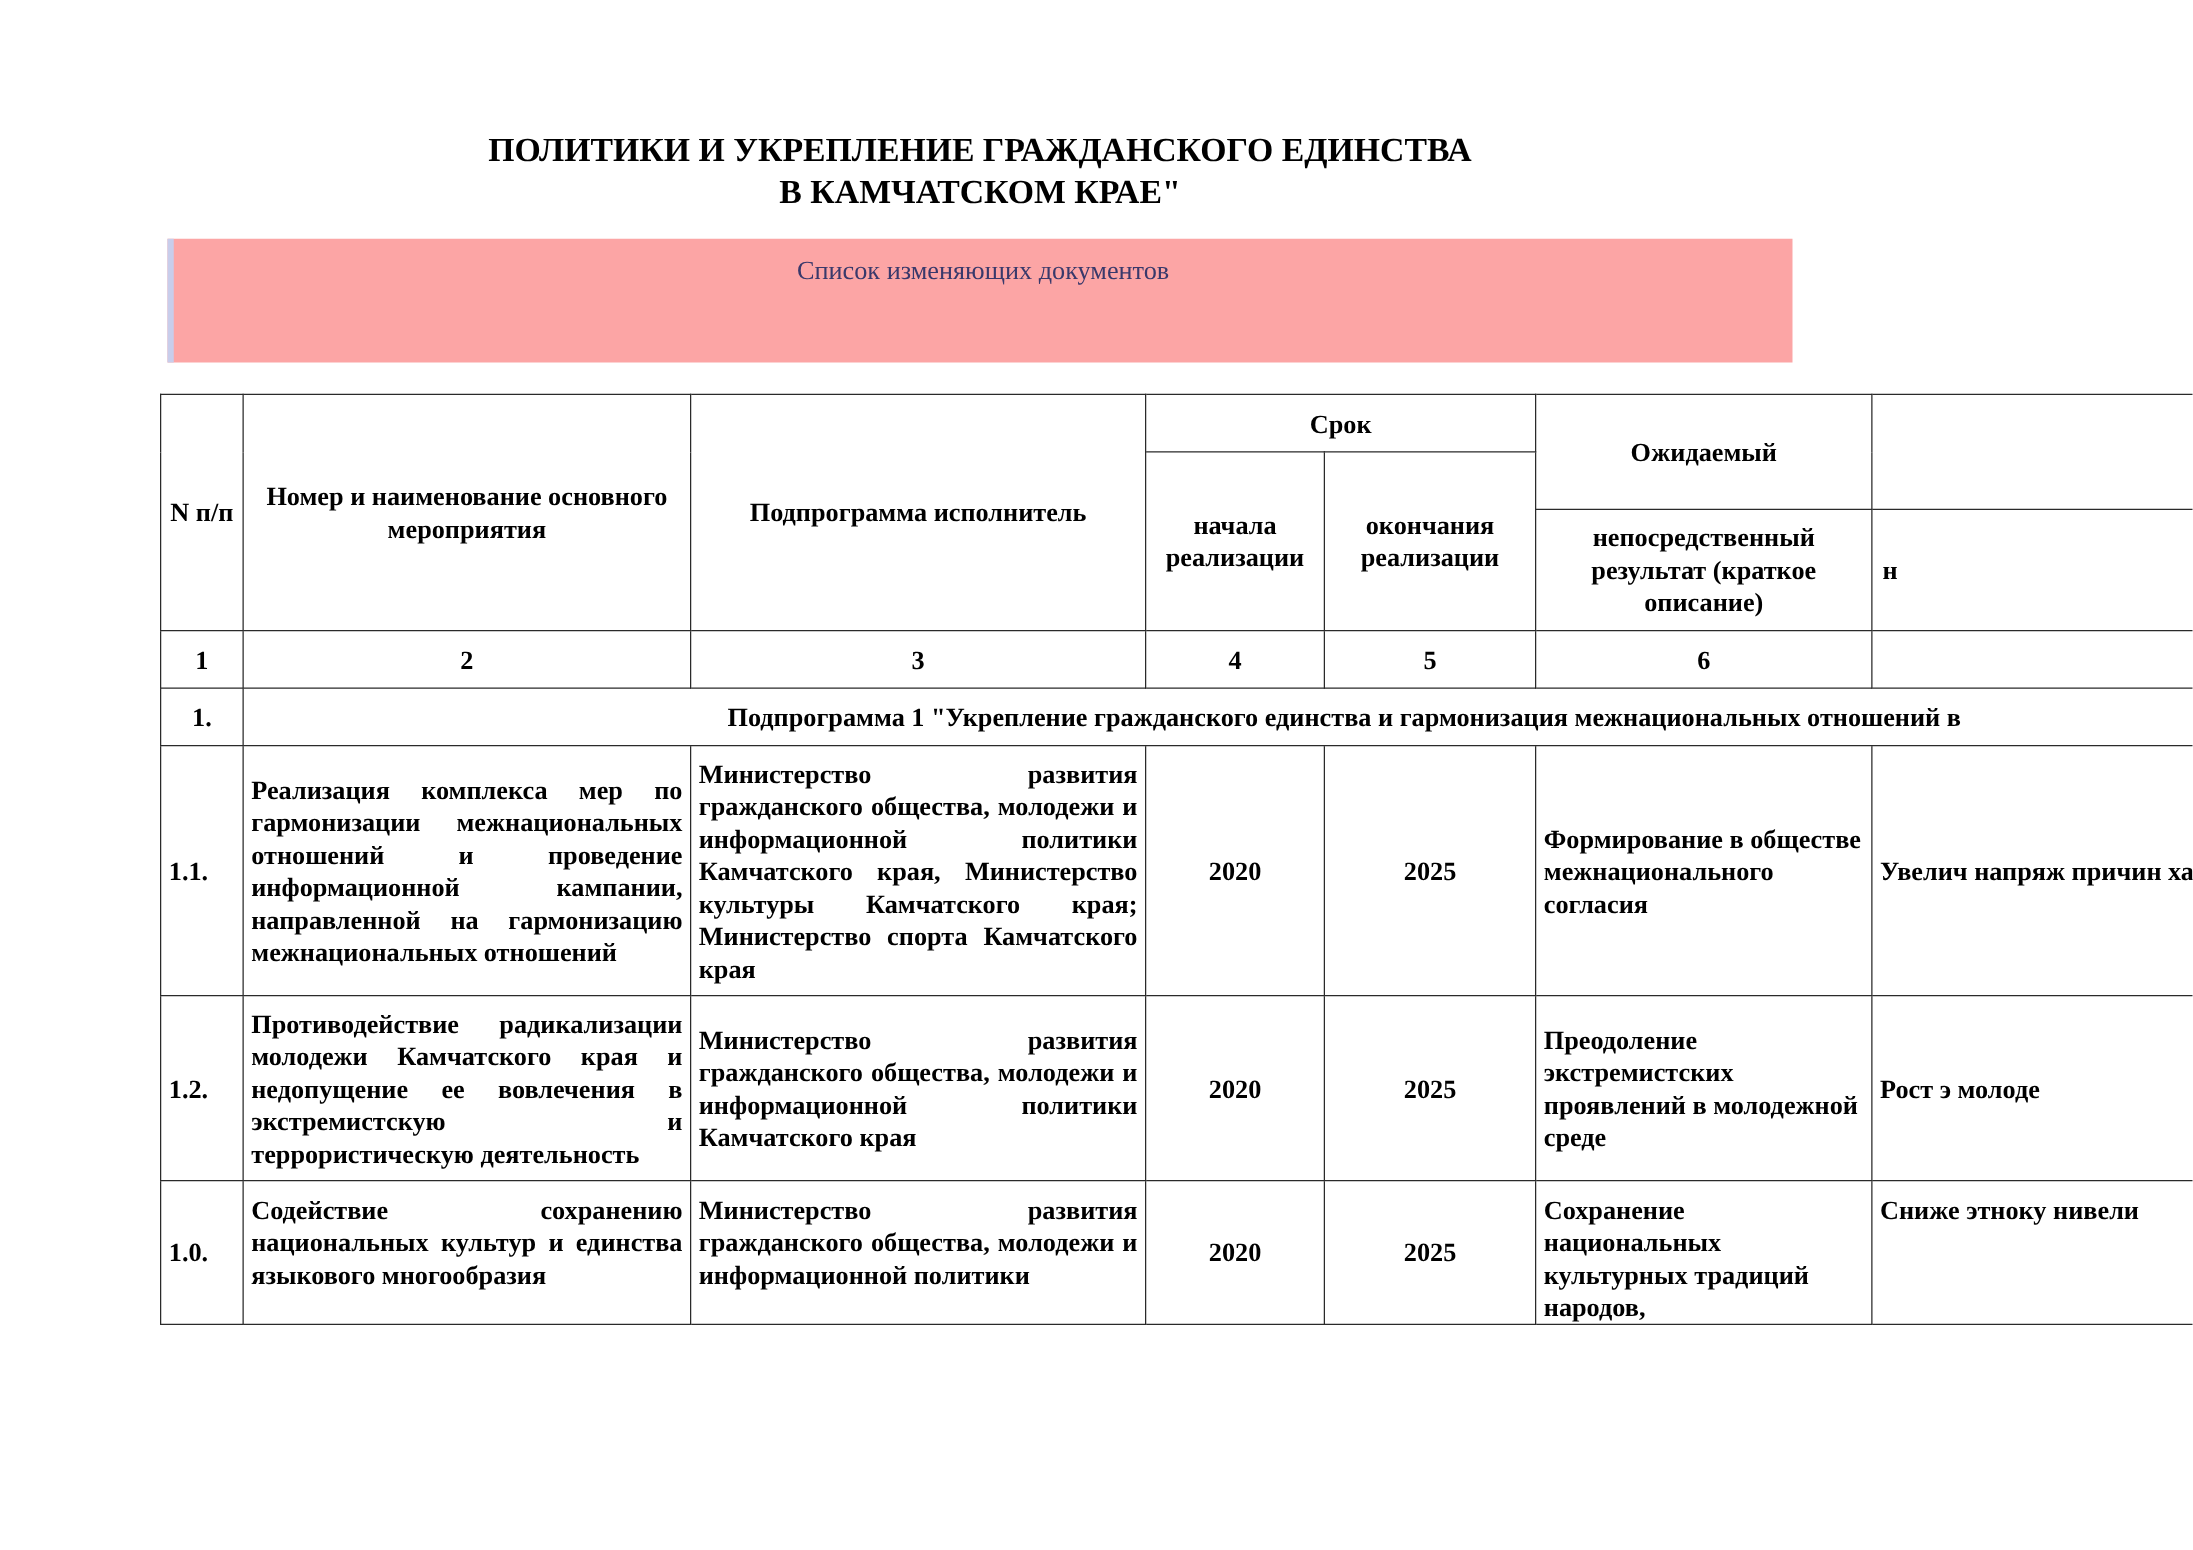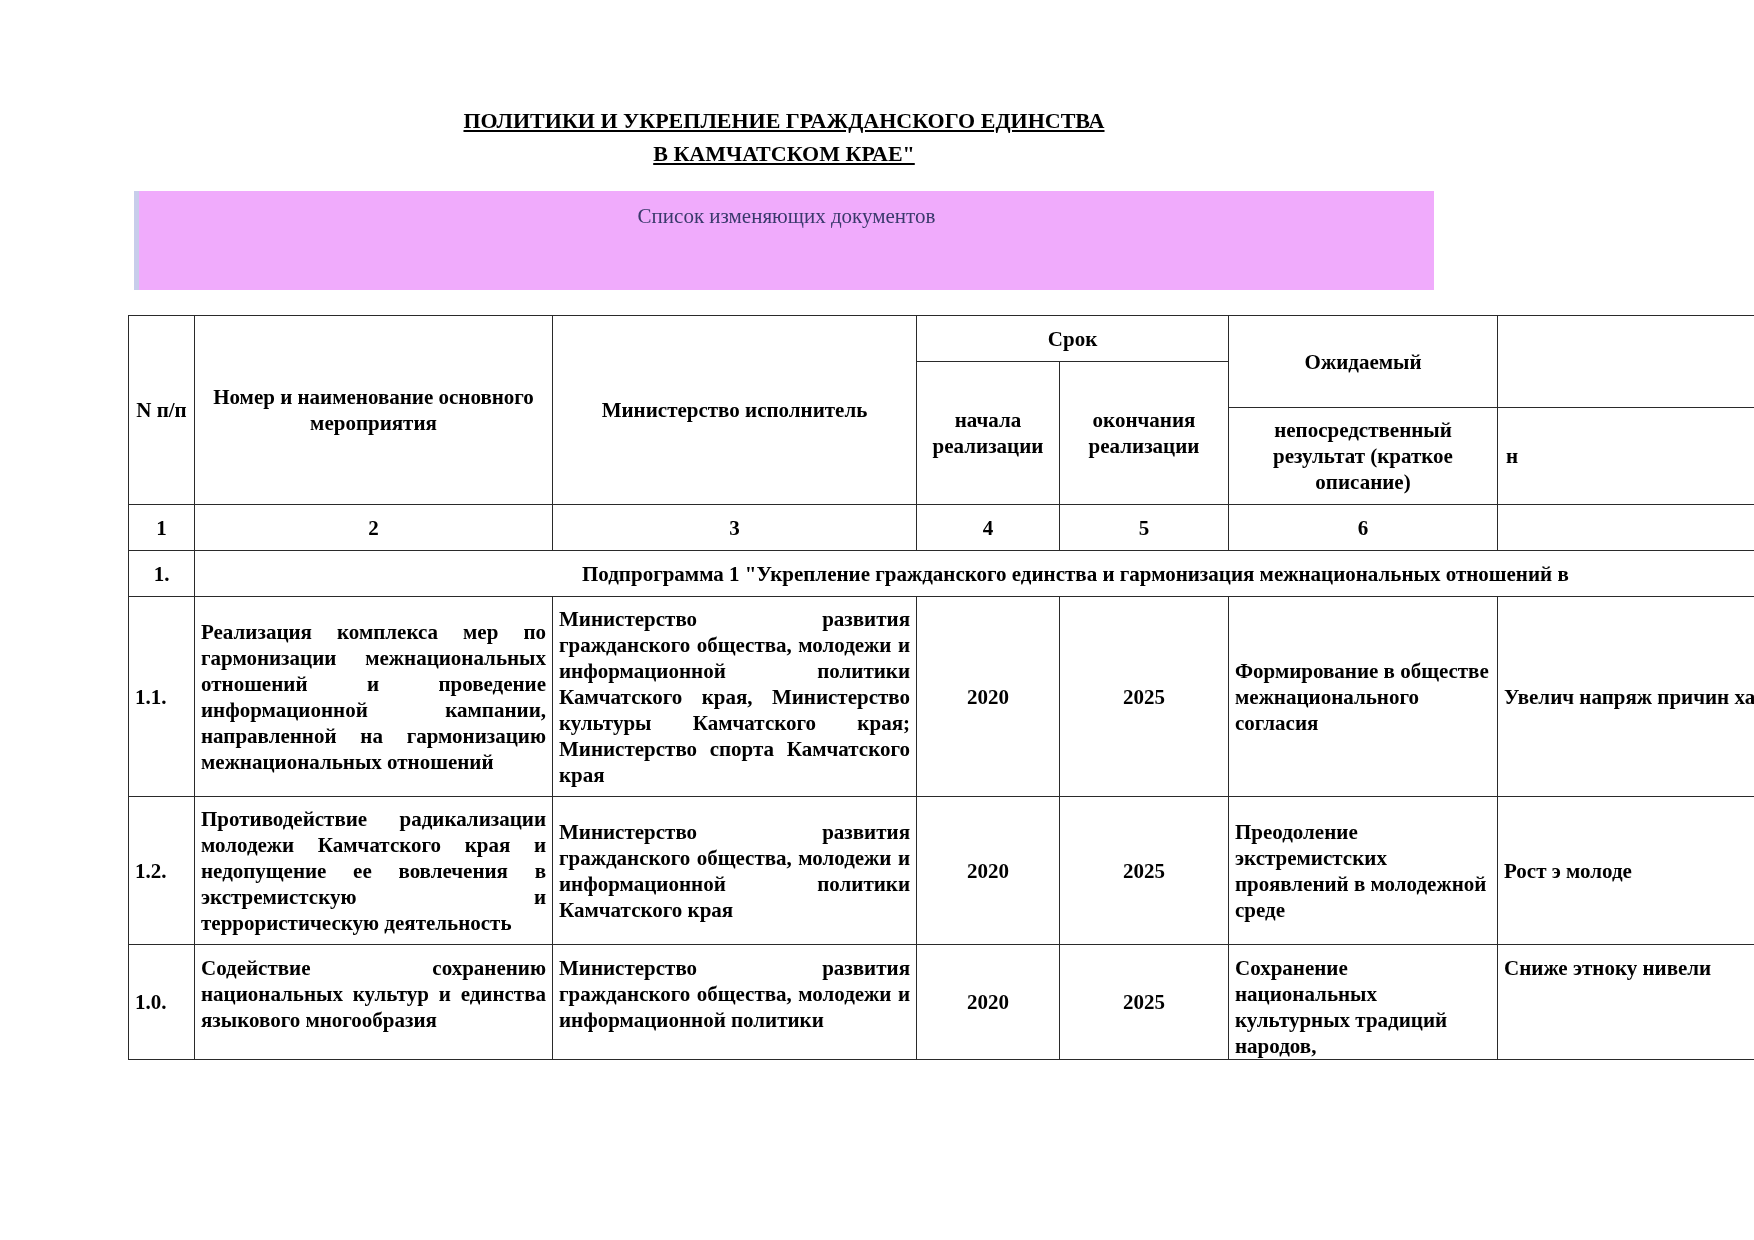--- a/index.html
+++ b/index.html
@@ -2,25 +2,25 @@
 <html><head>
 <meta charset="utf-8">
 <style>
   html, body { margin: 0; padding: 0; background: #ffffff; }
   body {
     width: 1754px; height: 1240px; overflow: hidden; position: relative;
     font-family: "Liberation Serif", "DejaVu Serif", serif; color: #000;
   }
   .title {
     position: absolute; left: 0; width: 1568px; top: 104px;
-    text-align: center; font-weight: bold; font-size: 22px; line-height: 33px; text-decoration: underline;
+    text-align: center; font-weight: bold; font-size: 27px; line-height: 33px;
   }
   .changes {
     position: absolute; left: 134px; top: 191px; width: 1300px; height: 99px;
-    background: #f0abfc; border-left: 5px solid #c8cdeb; box-sizing: border-box;
+    background: #fca5a5; border-left: 5px solid #c8cdeb; box-sizing: border-box;
     text-align: center; color: #39396b; font-size: 21px; line-height: 26px;
     padding-top: 12px;
   }
   .changes div { white-space: nowrap; }
   table.main {
     position: absolute; left: 128px; top: 315px;
     border-collapse: collapse; table-layout: fixed; width: 1700px;
     font-size: 21px; line-height: 26px;
   }
   table.main td {
@@ -51,21 +51,21 @@
     <col style="width:364px">
     <col style="width:143px">
     <col style="width:169px">
     <col style="width:269px">
     <col style="width:331px">
   </colgroup>
   <tbody>
       <tr style="height:46px">
     <td class="c" rowspan="3">N п/п</td>
     <td class="c" rowspan="3">Номер и наименование основного мероприятия</td>
-    <td class="c" rowspan="3">Министерство исполнитель</td>
+    <td class="c" rowspan="3">Подпрограмма исполнитель</td>
     <td class="c" colspan="2">Срок</td>
     <td class="c" rowspan="2">Ожидаемый</td>
     <td class="c" rowspan="2"></td>
   </tr>
   <tr style="height:46px">
     <td class="c" rowspan="2">начала реализации</td>
     <td class="c" rowspan="2">окончания реализации</td>
   </tr>
   <tr style="height:97px">
     <td class="c">непосредственный результат (краткое описание)</td>

